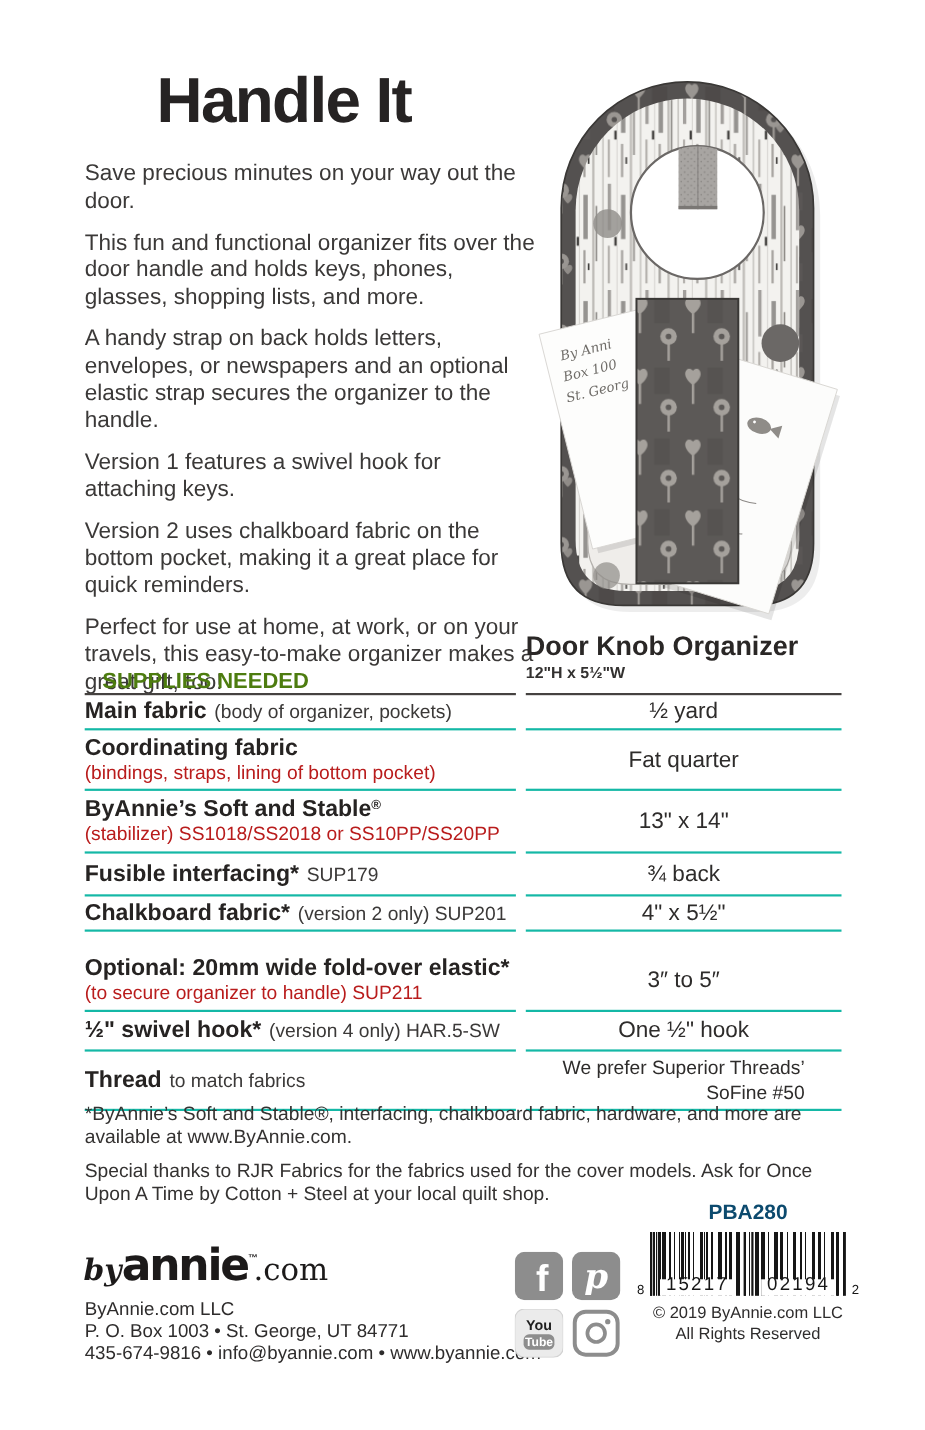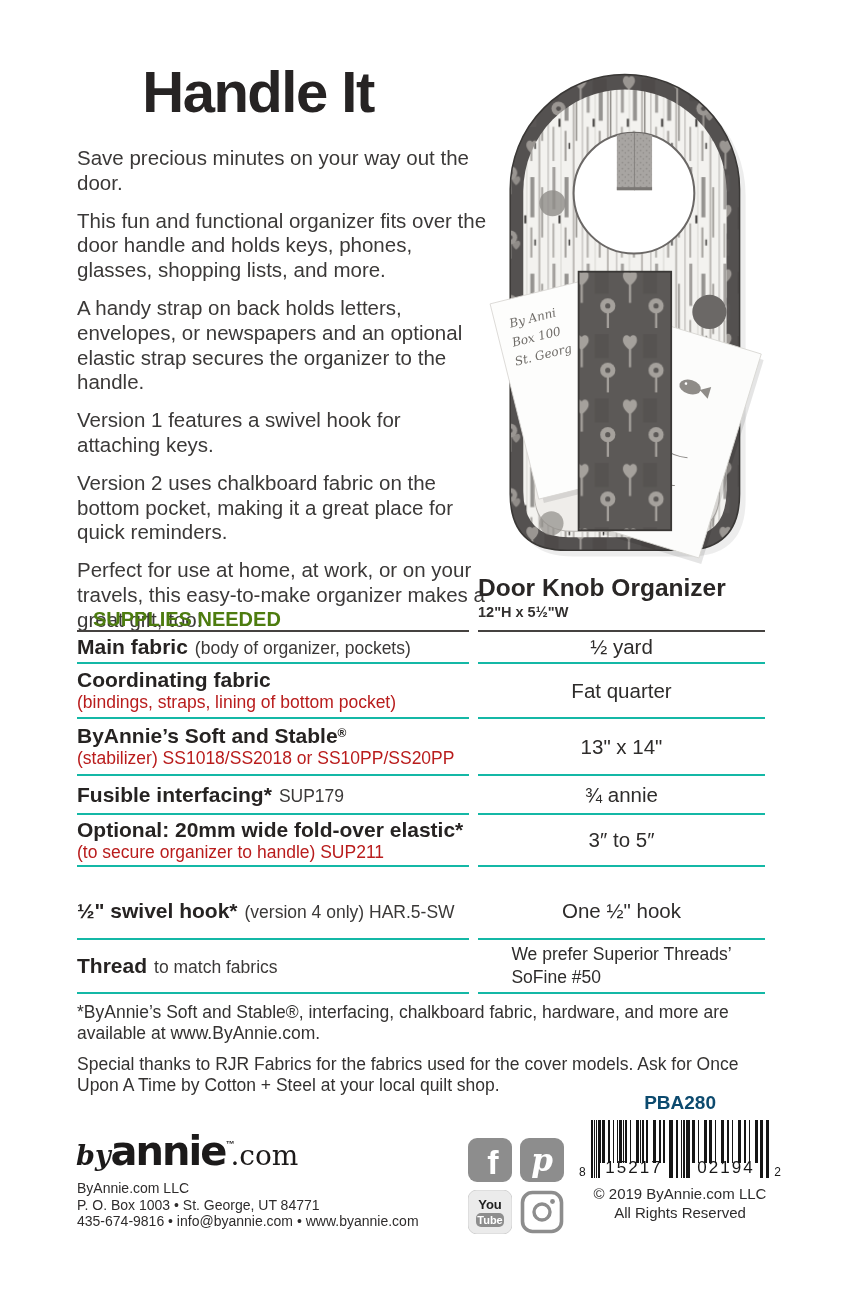--- a/index.html
+++ b/index.html
@@ -21,21 +21,21 @@
   .caption .cap-d{font-size:14.5px;font-weight:600;color:#333130;margin-top:2px;}
 
   
   .supplies-h{position:absolute;left:77px;top:592px;margin:16px;font-size:20px;
               font-weight:800;color:#4d7c0f;letter-spacing:0;}
   .stable{position:absolute;left:77px;top:630px;width:688px;}
   .srow{display:flex;gap:9px;}
   .scell{border-bottom:2px solid #14b8a6;display:flex;flex-direction:column;justify-content:center;}
   .srow:first-child .scell{border-top:2px solid #454240;}
   .scell.cl{flex:0 0 392px;padding:3px 0;}
-  .scell.cr{flex:1;align-items:center;text-align:left;font-size:20.5px;color:#2e2c2b;padding:3px 0;}
+  .scell.cr{flex:1;align-items:center;text-align:right;font-size:20.5px;color:#2e2c2b;padding:3px 0;}
   .srow:nth-child(1){min-height:34px;}
   .srow:nth-child(2){min-height:55px;}
   .srow:nth-child(3){min-height:57px;}
   .srow:nth-child(4){min-height:39px;}
   .srow:nth-child(5){min-height:30px;}
   .srow:nth-child(6){min-height:57px;margin-top:16px;}
   .srow:nth-child(7){min-height:36px;}
   .srow:nth-child(8){min-height:50px;}
   .lbl{font-size:21px;font-weight:700;color:#262322;}
   .lbl-sup{font-size:12px;vertical-align:super;font-weight:700;color:#262322;}
@@ -51,21 +51,21 @@
 
   .sku{position:absolute;left:566px;top:1092px;width:150px;text-align:right;
        font-size:19px;font-weight:700;color:#0c4a6e;}
 
   
   .logo{position:absolute;left:76px;top:1128px;color:#1c1a1a;white-space:nowrap;}
   .logo .l-by{font-family:"DejaVu Serif",serif;font-style:italic;font-weight:600;font-size:27px;}
   .logo .l-annie{font-family:"DejaVu Sans",sans-serif;font-weight:800;font-size:40px;letter-spacing:-2px;}
   .logo .l-tm{font-size:9px;vertical-align:18px;font-weight:700;}
   .logo .l-com{font-family:"DejaVu Serif",serif;font-size:28px;margin-left:-4px;}
-  .addr{position:absolute;left:77px;top:1180px;font-size:14px;line-height:1.18;color:#2e2c2c;}
+  .addr{position:absolute;left:77px;top:1180px;font-size:17px;line-height:1.18;color:#2e2c2c;}
 
   .social{position:absolute;left:468px;top:1138px;display:grid;
           grid-template-columns:44px 44px;gap:8px;}
   .social svg{display:block;}
 
   .barcode-wrap{position:absolute;left:580px;top:1120px;width:200px;text-align:center;}
   .bars-box{position:relative;width:178px;height:58px;margin:0 auto;}
   .bars{position:absolute;inset:0;background-color:#fff;background-image:
       repeating-linear-gradient(90deg,#161616 0 2px,transparent 2px 5px,#161616 5px 6px,transparent 6px 11px,#161616 11px 14px,transparent 14px 17px),
       repeating-linear-gradient(90deg,transparent 0 3px,#161616 3px 4px,transparent 4px 9px,#161616 9px 10px,transparent 10px 23px);}
@@ -224,21 +224,29 @@
         </div>
       <div class="scell cr">
           <div><span>13" x 14"</span></div>
         </div>
     </div>
     <div class="srow">
       <div class="scell cl">
           <div><span class="lbl">Fusible interfacing*</span><span class="note">SUP179</span></div>
         </div>
       <div class="scell cr">
-          <div><span>¾ annie</span></div>
+          <div><span>¾ back</span></div>
+        </div>
+    </div>
+    <div class="srow">
+      <div class="scell cl">
+          <div><span class="lbl">Chalkboard fabric*</span><span class="note">(version 2 only) SUP201</span></div>
+        </div>
+      <div class="scell cr">
+          <div><span>4" x 5½"</span></div>
         </div>
     </div>
     <div class="srow">
       <div class="scell cl">
           <div><span class="lbl">Optional: 20mm wide fold-over elastic*</span></div>
           <div class="sub">(to secure organizer to handle) SUP211</div>
         </div>
       <div class="scell cr">
           <div><span>3″ to 5″</span></div>
         </div>

